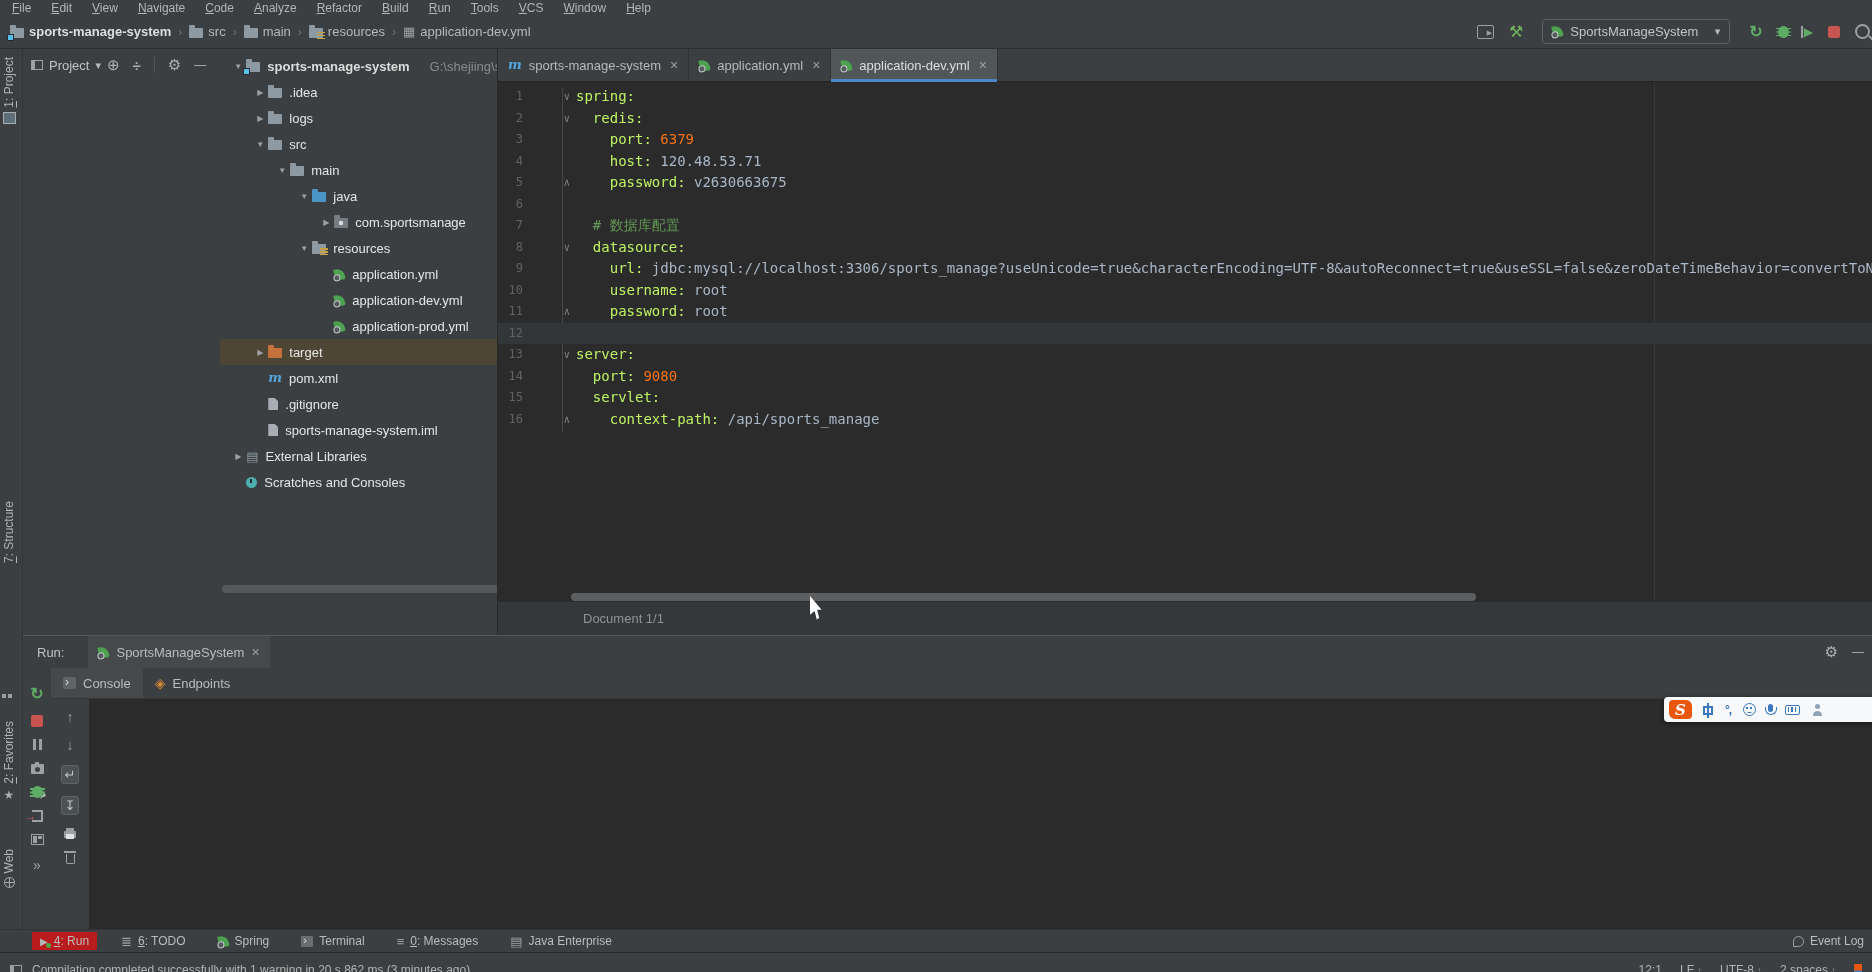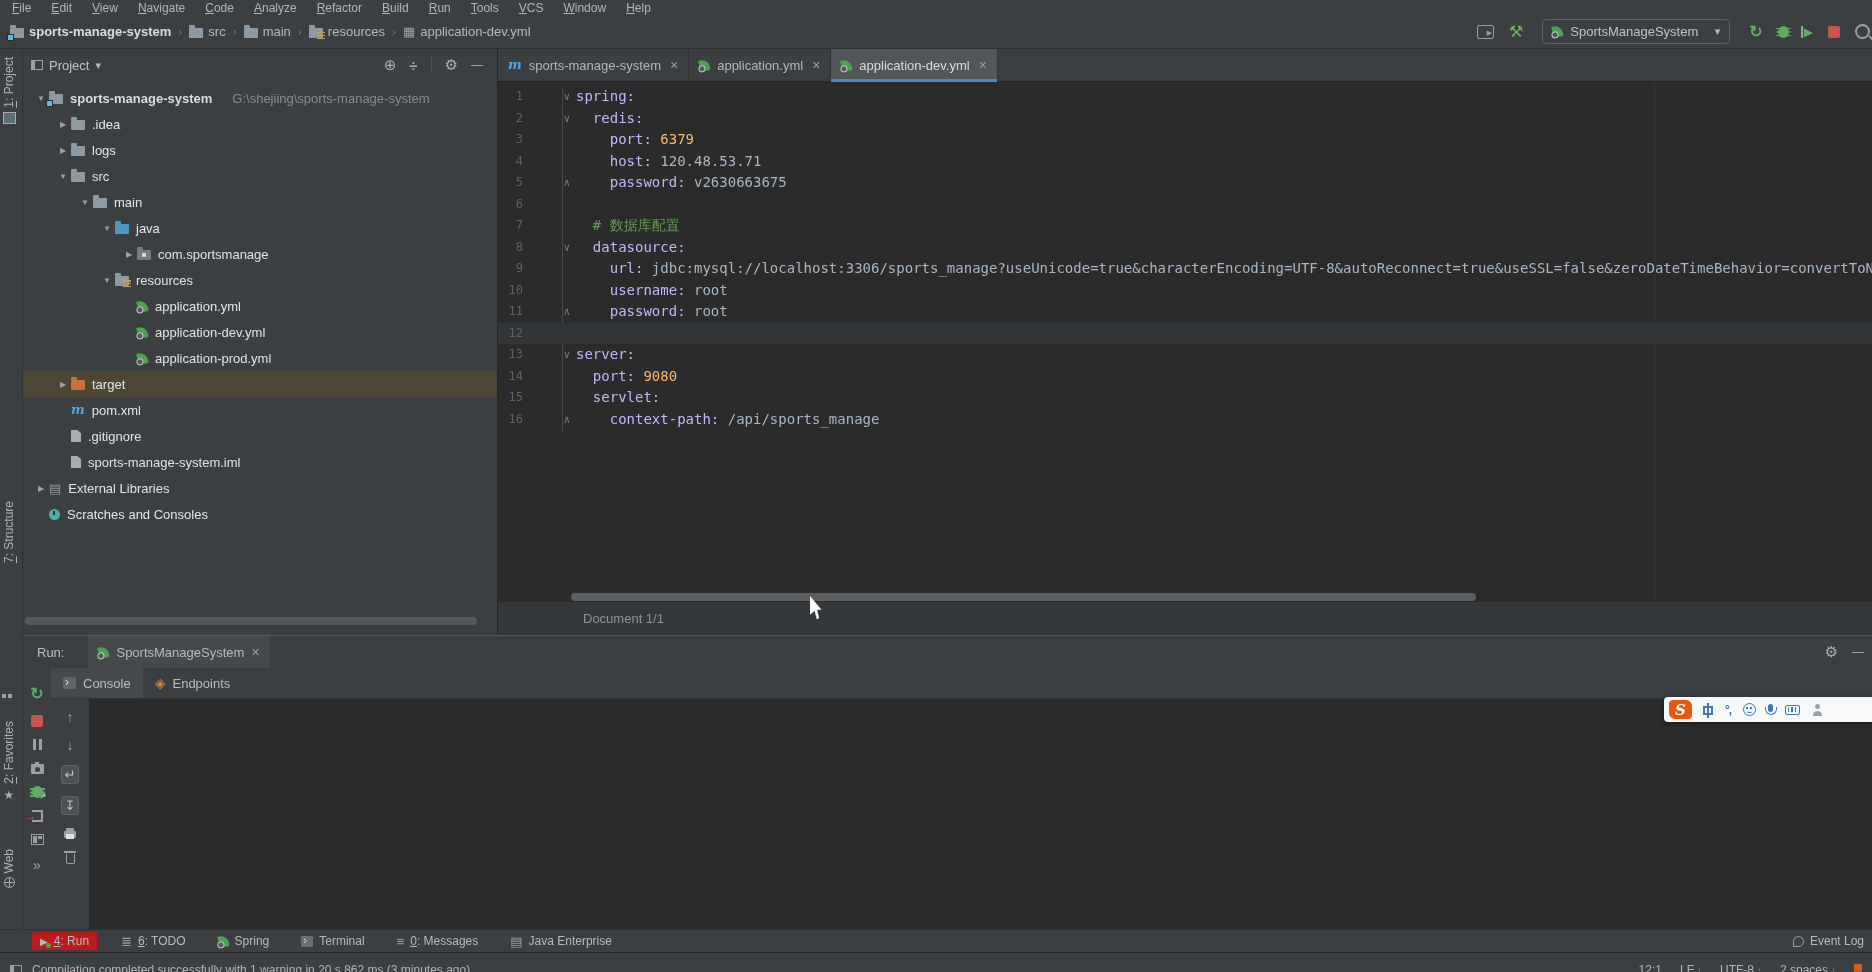--- a/index.html
+++ b/index.html
@@ -25,21 +25,21 @@
 
   
   #main{display:flex;height:880px}
   #stripe{width:22px;border-right:1px solid #323434;position:relative;flex:none}
   .stripe-item{position:absolute;left:2px;display:flex;flex-direction:column;align-items:center;gap:4px}
   .vtext{writing-mode:vertical-rl;transform:rotate(180deg);font-size:12px;color:#b3b3b3;white-space:nowrap}
   #content{flex:1;display:flex;flex-direction:column;min-width:0}
   #top-split{height:586px;display:flex;min-height:0}
 
   
-  #project-panel{width:474px;flex:none;border-right:1px solid #282828;display:flex;flex-direction:column;overflow:hidden}
+  #project-panel{width:474px;flex:none;border-right:1px solid #282828;display:flex;flex-direction:row;overflow:hidden}
   #panel-header{height:32px;display:flex;align-items:center;padding:0 8px;gap:6px;flex:none}
   #panel-header .ph-title{color:#c3c3c3}
   #panel-header .ph-icons{margin-left:auto;display:flex;align-items:center;gap:13px;padding-right:6px}
   .ph-divider{width:1px;height:16px;background:#515455}
   #tree{flex:1;position:relative;padding-top:4px;overflow:hidden}
   .row{height:26px;display:flex;align-items:center;white-space:nowrap}
   .row.selected{background:#4d4634}
   .row .tlabel{margin-left:7px;color:#e5e5e5}
   .row.bold .tlabel{font-weight:bold;color:#dcdcdc}
   .row .textra{margin-left:20px;color:#8a8a8a}
@@ -56,21 +56,21 @@
   .tab.active::after{content:"";position:absolute;left:0;right:0;bottom:-1px;height:3px;background:#4a88c7}
   .tab .ic-close{margin-left:2px}
   #code{flex:1;position:relative;overflow:hidden;font-family:"DejaVu Sans Mono","Liberation Mono",monospace;font-size:14px;padding-top:4px}
   #code .fold-line{position:absolute;left:64px;top:6px;height:344px;width:1px;background:#47494b}
   .margin-guide{position:absolute;top:0;bottom:0;left:1156px;width:1px;background:#363839}
   .line{height:21.5px;line-height:21.5px;display:flex;white-space:pre;position:relative}
   .line.caret{background:#323639}
   .lnum{width:25px;text-align:right;color:#606366;font-size:12px;flex:none}
   .lfold{width:53px;text-align:right;padding-right:6px;color:#7a7d80;font-size:11px;flex:none;box-sizing:border-box}
   .ltext{flex:1;overflow:hidden}
-  .tok-k{color:#c4b5fd}.tok-v{color:#a9b7c6}.tok-n{color:#fdba74}.tok-c{color:#629755}
+  .tok-k{color:#bef264}.tok-v{color:#a9b7c6}.tok-n{color:#f97316}.tok-c{color:#629755}
   #hscroll{position:absolute;left:73px;top:511px;width:905px;height:8px;background:#5c5e60;border-radius:4px}
   #docbar{height:33px;background:#35383b;border-top:1px solid #2b2b2b;display:flex;align-items:center;padding-left:85px;color:#8f9295;flex:none}
 
   
   #run-panel{flex:1;display:flex;flex-direction:column;border-top:1px solid #555859;min-height:0}
   #run-header{height:32px;display:flex;align-items:center;padding-left:14px;gap:24px;flex:none}
   #run-header .run-label{color:#c0c0c0}
   .run-tab{display:flex;align-items:center;gap:7px;background:#46494b;height:32px;padding:0 10px}
   #run-header-right{margin-left:auto;display:flex;align-items:center;gap:14px;padding-right:8px}
   #run-content{flex:1;display:flex;min-height:0}

